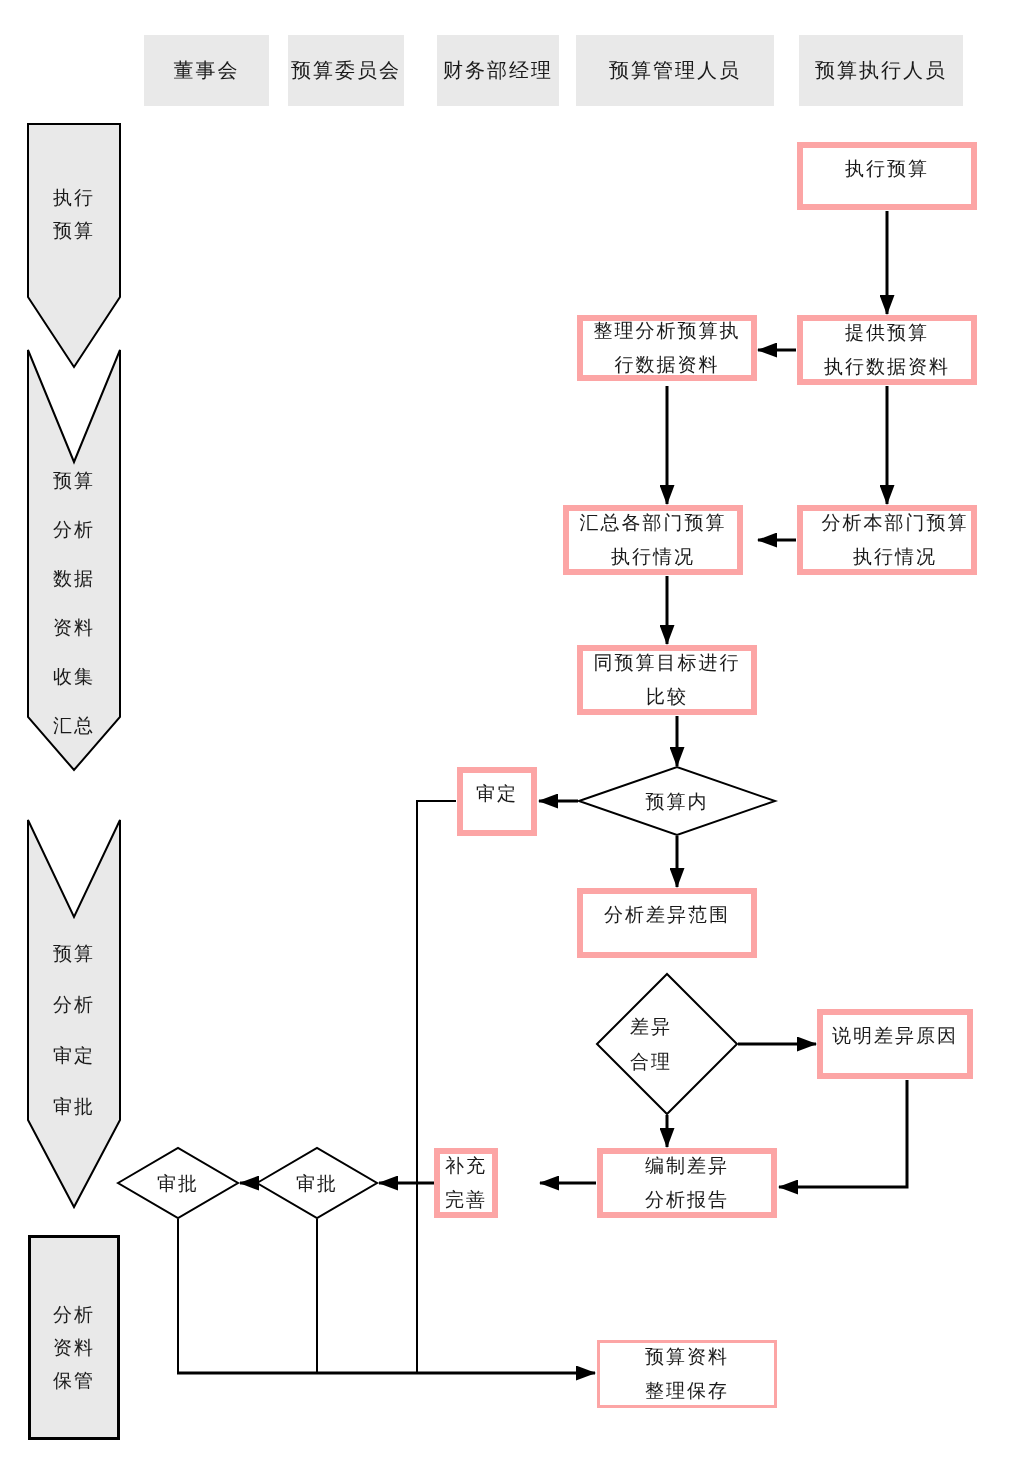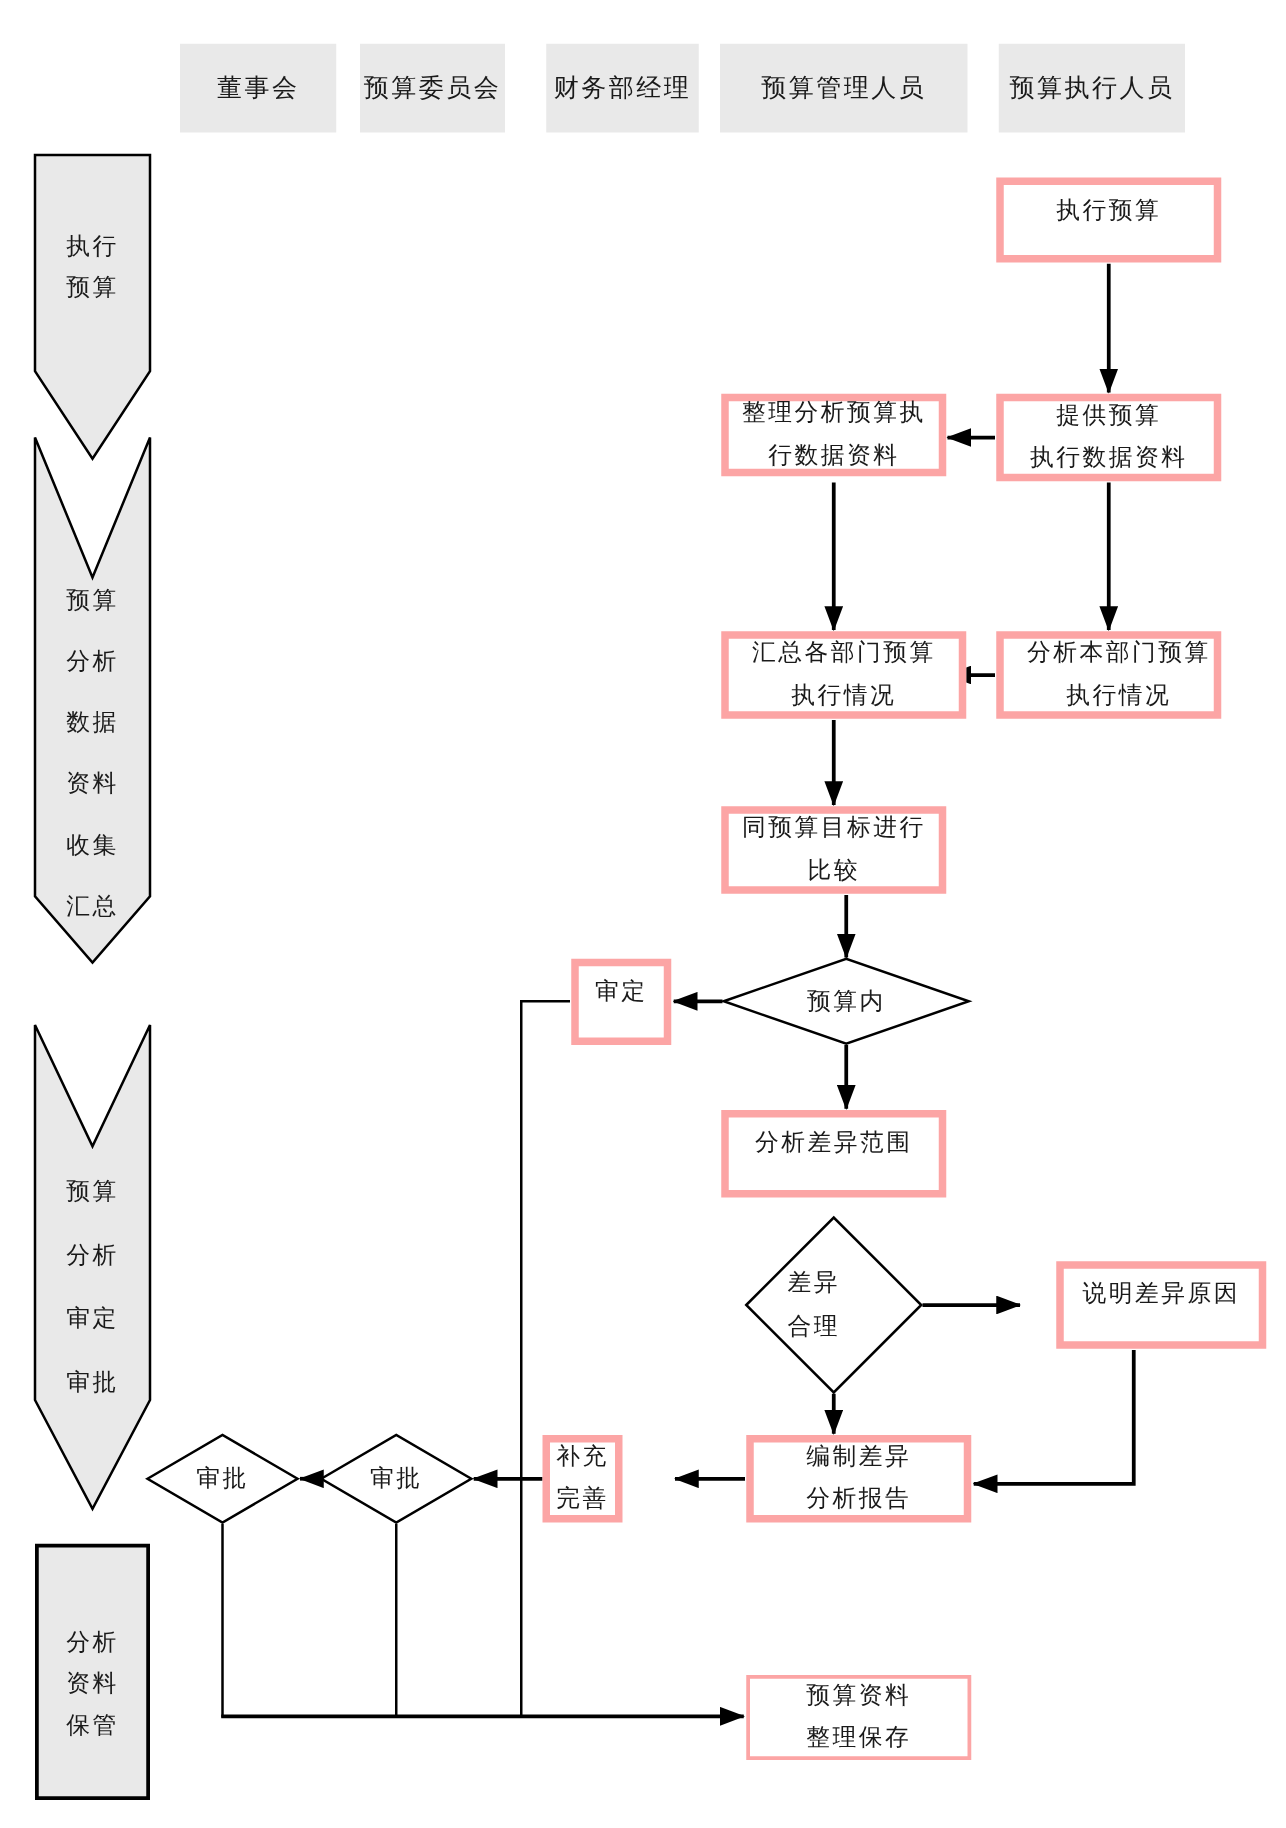--- a/index.html
+++ b/index.html
@@ -114,21 +114,21 @@
     <polyline points="456,801 417,801 417,1373" fill="none" stroke="#000000" stroke-width="2"></polyline>
     <line x1="317" y1="1219" x2="317" y2="1373" stroke="#000000" stroke-width="2"></line>
     <line x1="178" y1="1219" x2="178" y2="1374" stroke="#000000" stroke-width="2"></line>
     <line x1="177" y1="1373" x2="595" y2="1373" stroke="#000000" stroke-width="3" marker-end="url(#ah)"></line>
   </svg>
 
   <div class="hdr" style="left:144px;width:125px;">董事会</div>
   <div class="hdr" style="left:288px;width:116px;">预算委员会</div>
   <div class="hdr" style="left:437px;width:122px;">财务部经理</div>
   <div class="hdr" style="left:576px;width:198px;">预算管理人员</div>
-  <div class="hdr" style="left:799px;width:149px;font-family:Liberation Serif, serif;">预算执行人员</div>
+  <div class="hdr" style="left:799px;width:164px;font-family:Liberation Serif, serif;">预算执行人员</div>
 
   <div class="steplabel lh33" style="top:178px;height:72px;">执行
 预算</div>
   <div class="steplabel lh49" style="top:455px;height:296px;">预算
 分析
 数据
 资料
 收集
 汇总</div>
   <div class="steplabel lh51" style="top:927px;height:206px;">预算
@@ -137,29 +137,29 @@
 审批</div>
   <div class="steplabel lh33" style="top:1297px;height:100px;">分析
 资料
 保管</div>
 
   <div class="box one" style="left:797px;top:142px;width:180px;height:68px;">执行预算</div>
   <div class="box two" style="left:577px;top:315px;width:180px;height:66px;">整理分析预算执
 行数据资料</div>
   <div class="box two" style="left:797px;top:315px;width:180px;height:70px;">提供预算
 执行数据资料</div>
-  <div class="box two" style="left:577px;top:505px;width:196px;height:70px;">汇总各部门预算
+  <div class="box two" style="left:563px;top:505px;width:180px;height:70px;">汇总各部门预算
 执行情况</div>
   <div class="box two" style="left:797px;top:505px;width:180px;height:70px;padding-left:16px;">分析本部门预算
 执行情况</div>
   <div class="box two" style="left:577px;top:645px;width:180px;height:70px;">同预算目标进行
 比较</div>
   <div class="box one" style="left:457px;top:767px;width:80px;height:69px;">审定</div>
   <div class="box one" style="left:577px;top:888px;width:180px;height:70px;">分析差异范围</div>
-  <div class="box one" style="left:817px;top:1009px;width:168px;height:70px;margin-left:28px;">说明差异原因</div>
+  <div class="box one" style="left:817px;top:1009px;width:156px;height:70px;">说明差异原因</div>
   <div class="box two" style="left:597px;top:1148px;width:180px;height:70px;">编制差异
 分析报告</div>
   <div class="box two" style="left:434px;top:1148px;width:64px;height:70px;">补充
 完善</div>
   <div class="box two thick" style="left:597px;top:1340px;width:180px;height:68px;">预算资料
 整理保存</div>
 
   <div class="dlabel" style="left:579px;top:767px;width:196px;height:68px;">预算内</div>
   <div class="dlabel" style="left:581px;top:974px;width:140px;height:140px;">差异
 合理</div>

